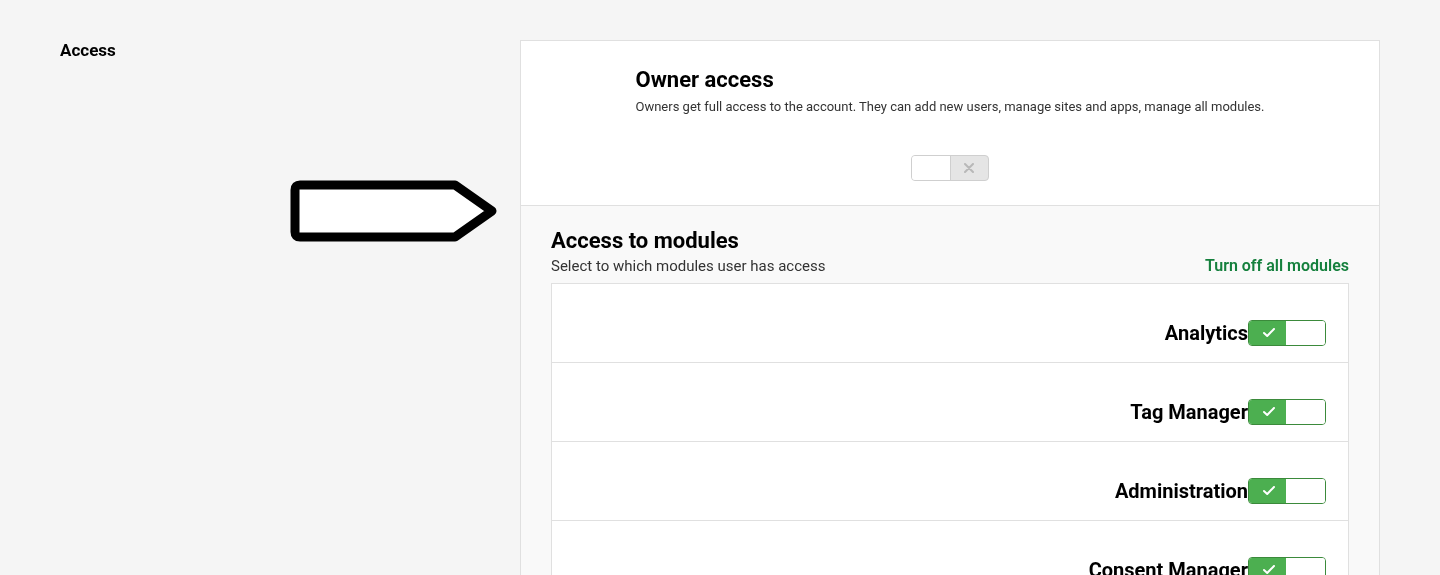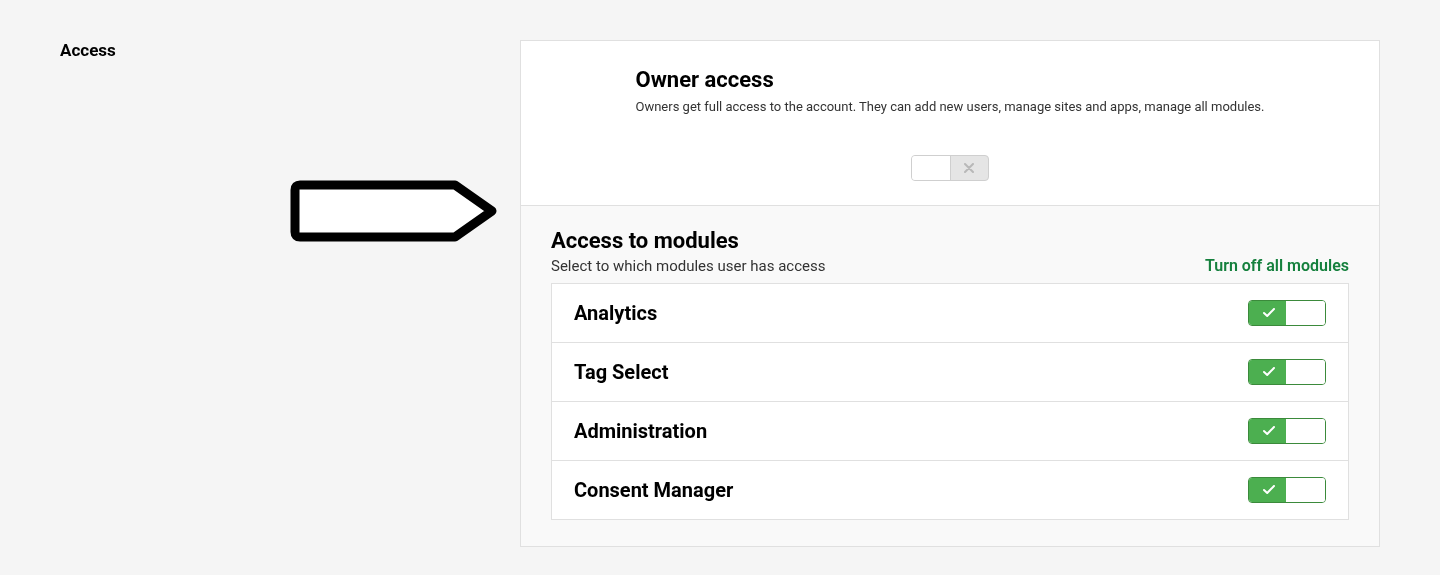--- a/index.html
+++ b/index.html
@@ -142,23 +142,24 @@
     font-weight: 600;
     cursor: pointer;
   }
   .module-rows {
     background: #fff;
     border: 1px solid #e0e0e0;
   }
   .module-row {
     display: flex;
     align-items: center;
-    justify-content: space-between;
+    justify-content: flex-end;
     padding: 16px 22px;
     border-bottom: 1px solid #e0e0e0;
+    margin-top: 20px;
   }
   .module-row:last-child { border-bottom: none; }
   .module-name {
     font-size: 20px;
     font-weight: 700;
     color: #000;
   }
 </style>
 </head>
 <body>
@@ -208,21 +209,21 @@
             <div class="toggle-on-fill">
               <svg width="12" height="10" viewBox="0 0 12 10">
                   <path d="M1 5 L4.2 8 L11 1" stroke="#fff" stroke-width="2" fill="none" stroke-linecap="round" stroke-linejoin="round"></path>
                 </svg>
             </div>
             <div class="toggle-on-knob"></div>
           </div>
         </div>
 
         <div class="module-row">
-          <div class="module-name">Tag Select</div>
+          <div class="module-name">Tag Manager</div>
           <div class="toggle-on">
             <div class="toggle-on-fill">
               <svg width="12" height="10" viewBox="0 0 12 10">
                   <path d="M1 5 L4.2 8 L11 1" stroke="#fff" stroke-width="2" fill="none" stroke-linecap="round" stroke-linejoin="round"></path>
                 </svg>
             </div>
             <div class="toggle-on-knob"></div>
           </div>
         </div>
 

